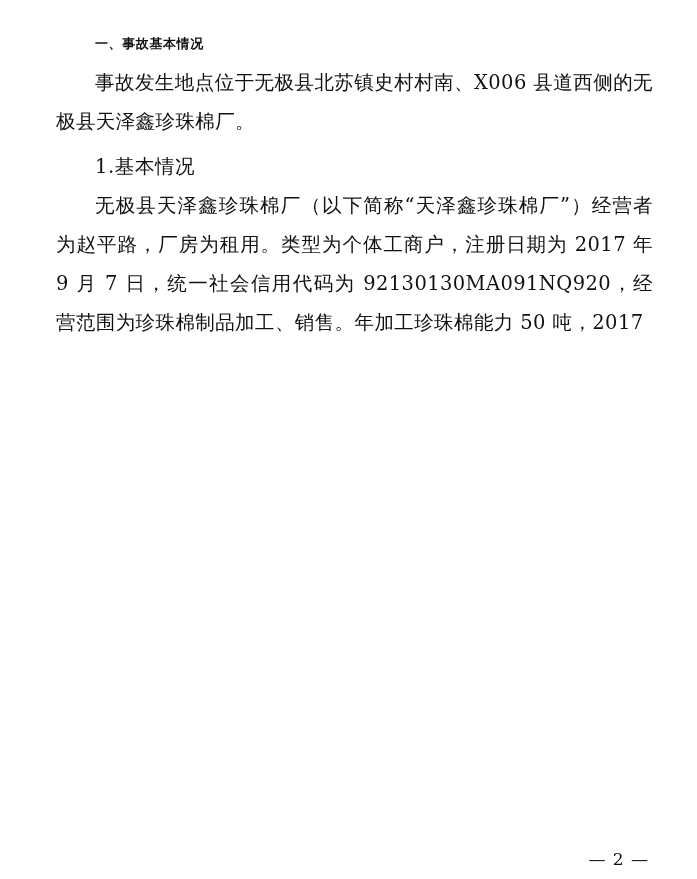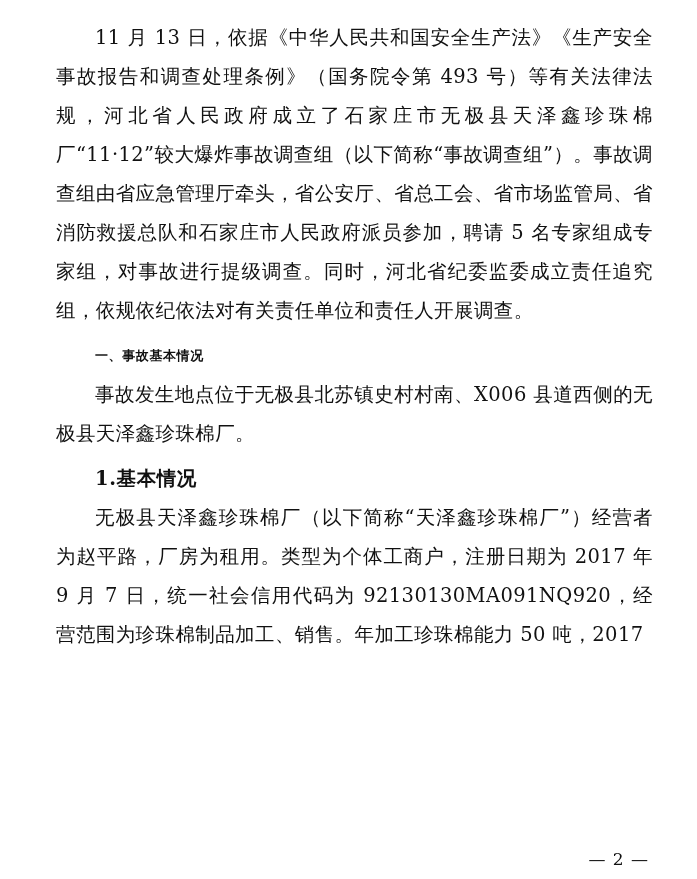--- a/index.html
+++ b/index.html
@@ -37,41 +37,40 @@
     font-size: 13px;
     line-height: 39px;
     font-weight: bold;
     text-indent: 39px;
     margin: 0;
     letter-spacing: 0.6px;
   }
   .heading-sub {
     font-size: 19.5px;
     line-height: 39px;
-    font-weight: bold;
+    font-weight: normal;
     text-indent: 39px;
     margin: 0;
     letter-spacing: 0.6px;
   }
   .spacer-sm { height: 6px; }
   .footer {
     position: absolute;
     bottom: 10px;
     right: 48px;
     font-size: 17px;
     letter-spacing: 1px;
     color: #111111;
   }
 </style>
 </head>
 <body>
 
 <div class="page">
 
-  <p class="para indent">11 月 13 日，依据《中华人民共和国安全生产法》《生产安全事故报告和调查处理条例》（国务院令第 493 号）等有关法律法规，河北省人民政府成立了石家庄市无极县天泽鑫珍珠棉厂“11·12”较大爆炸事故调查组（以下简称“事故调查组”）。事故调查组由省应急管理厅牵头，省公安厅、省总工会、省市场监管局、省消防救援总队和石家庄市人民政府派员参加，聘请 5 名专家组成专家组，对事故进行提级调查。同时，河北省纪委监委成立责任追究组，依规依纪依法对有关责任单位和责任人开展调查。</p>
 
 
   <div class="spacer-sm"></div>
 
   <p class="heading">一、事故基本情况</p>
 
   <p class="para indent">事故发生地点位于无极县北苏镇史村村南、X006 县道西侧的无极县天泽鑫珍珠棉厂。</p>
 
   <div class="spacer-sm"></div>
 

